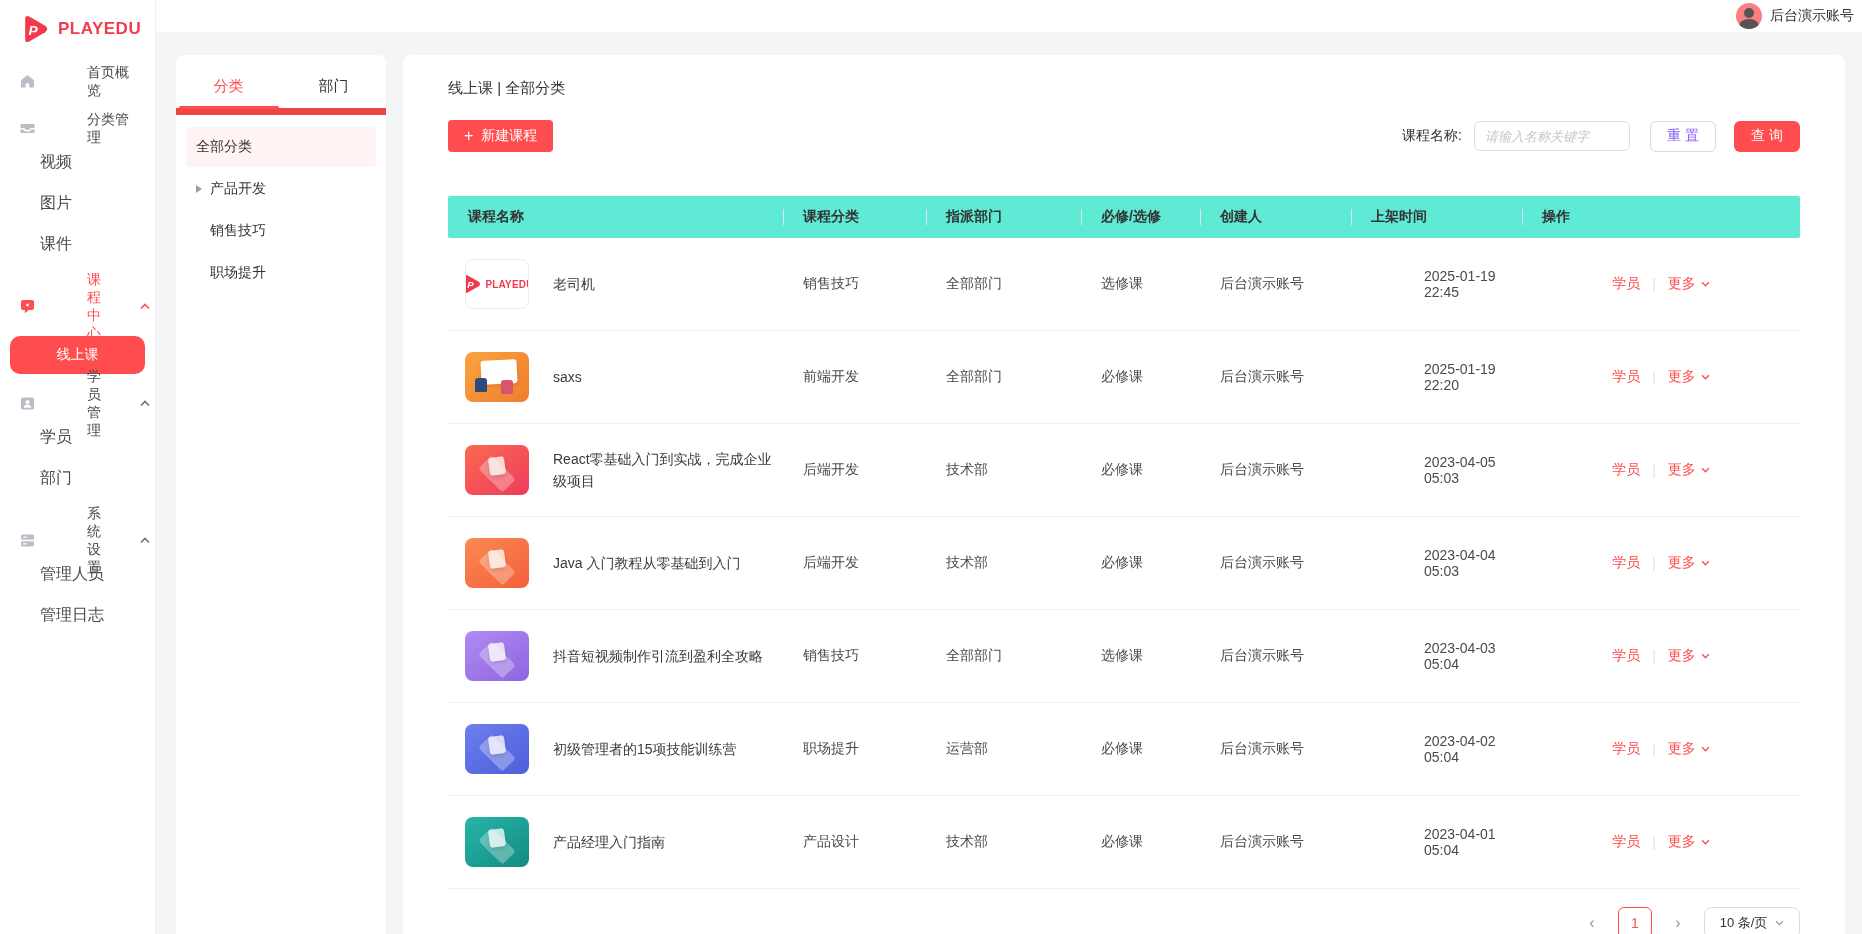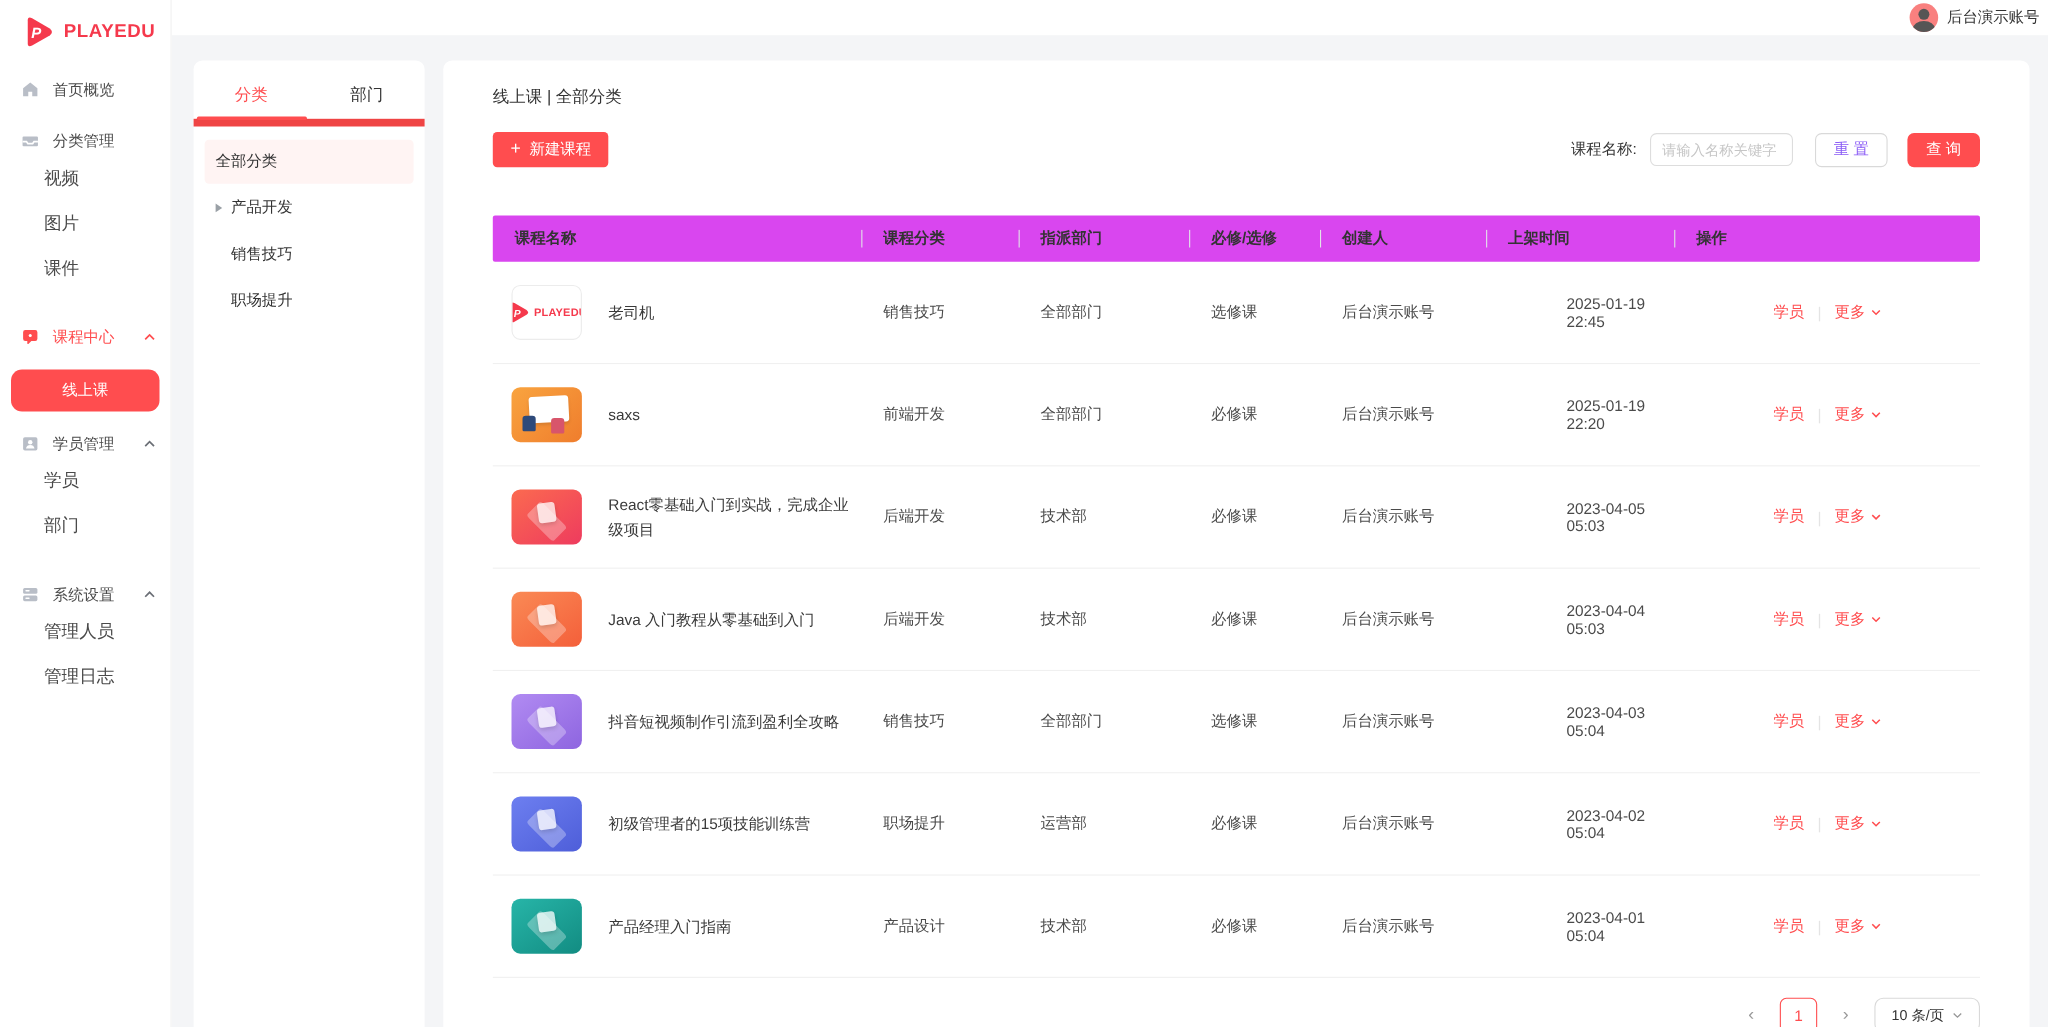--- a/index.html
+++ b/index.html
@@ -14,21 +14,21 @@
   .avatar::before { content:''; position:absolute; left:8px; top:5px; width:10px; height:10px; border-radius:50%; background:#555; }
   .avatar::after { content:''; position:absolute; left:3px; top:16px; width:20px; height:14px; border-radius:50%; background:#555; }
   .account-name { font-size:14px; color:#333; }
 
   
   .sidebar { position:absolute; left:0; top:0; width:156px; height:100%; background:#fff; z-index:2; border-right:1px solid #f2f2f2; }
   .logo { display:flex; align-items:center; gap:8px; padding:10px 0 0 18px; height:48px; }
   .logo-mark { width:32px; height:32px; flex:none; }
   .logo-text { font-size:17px; font-weight:800; color:#f5394c; letter-spacing:.5px; }
   .nav { padding-top:10px; }
-  .side-item { height:47px; display:flex; align-items:center; padding:0 14px 0 20px; font-size:14px; color:#4a4a4a; cursor:pointer; }
+  .side-item { height:47px; display:flex; align-items:center; padding:0 14px 0 20px; font-size:14px; color:#4a4a4a; cursor:pointer;gap:39px; }
   .side-item .s-icon { width:15px; height:15px; margin-right:13px; flex:none; display:flex; }
   .side-item .s-label { flex:1; }
   .side-item .chev { width:10px; height:7px; flex:none; }
   .side-item.active { color:#ff4d4f; }
   .side-child { height:41px; display:flex; align-items:flex-start; padding-left:40px; font-size:16px; color:#4a4a4a; cursor:pointer; }
   .side-child-btn { height:38px; margin:6px 10px; border-radius:10px; background:#ff4d4f; color:#fff; display:flex; align-items:center; justify-content:center; font-size:14px; cursor:pointer; }
   .gap8 { margin-top:8px; }
   .gap6 { margin-top:6px; }
 
   
@@ -44,29 +44,29 @@
   .cat-indent { width:14px; flex:none; }
 
   
   .main-card { position:absolute; left:403px; top:55px; width:1442px; height:920px; background:#fff; border-radius:8px; padding:0 45px; }
   .page-title { padding-top:24px; font-size:15px; color:#333; }
   .toolbar { margin-top:22px; display:flex; align-items:center; justify-content:space-between; }
   .btn-new { height:32px; background:#ff4d4f; border:none; color:#fff; font-size:14px; border-radius:4px; padding:0 16px; display:flex; align-items:center; gap:8px; cursor:pointer; font-family:inherit; }
   .plus { font-size:16px; line-height:1; }
   .searchbar { display:flex; align-items:center; gap:12px; }
   .search-label { font-size:14px; color:#333; }
-  .search-input { width:130px; height:30px; border:1px solid #ddd; border-radius:6px; padding:0 10px; font-size:13px; color:#333; outline:none; font-family:inherit; }
+  .search-input { width:156px; height:30px; border:1px solid #ddd; border-radius:6px; padding:0 10px; font-size:13px; color:#333; outline:none; font-family:inherit;font-style:italic; }
   .search-input::placeholder { color:#c6c6c6; }
   .btn-reset { width:66px; height:31px; background:#fff; border:1px solid #d9d9d9; border-radius:6px; font-size:14px; color:#8b5cf6; cursor:pointer; margin-left:8px; font-family:inherit; }
   .btn-query { width:66px; height:31px; background:#ff4d4f; border:none; border-radius:6px; font-size:14px; color:#fff; cursor:pointer; margin-left:6px; font-family:inherit; }
 
   
   .ctable { margin-top:44px; }
   .thead, .trow { display:grid; grid-template-columns:335px 143px 155px 119px 151px 171px 1fr; }
-  .thead { height:42px; background:#d946ef; align-items:center; border-radius:2px; }
+  .thead { height:42px; background:#5eead4; align-items:center; border-radius:2px; }
   .thead > div { font-size:14px; font-weight:bold; color:#333; padding-left:20px; position:relative; height:100%; display:flex; align-items:center; }
   .thead > div + div::before { content:''; position:absolute; left:0; top:13px; height:16px; width:1px; background:#e2e4e8; }
   .trow { height:93px; align-items:center; border-bottom:1px solid #f0f0f0; font-size:14px; color:#4a4a4a; }
   .trow > div { padding-left:20px; }
   .cell-name { display:flex; align-items:center; gap:24px; padding-left:17px !important; }
   .course-title { max-width:248px; line-height:22px; color:#3a3a3a; }
   .thumb { width:64px; height:50px; border-radius:8px; flex:none; position:relative; overflow:hidden; }
   .thumb-logo { display:flex; align-items:center; justify-content:center; gap:3px; }
   .mini-mark { width:22px; height:22px; flex:none; }
   .mini-text { font-size:10px; font-weight:800; color:#f5394c; letter-spacing:.2px; }

